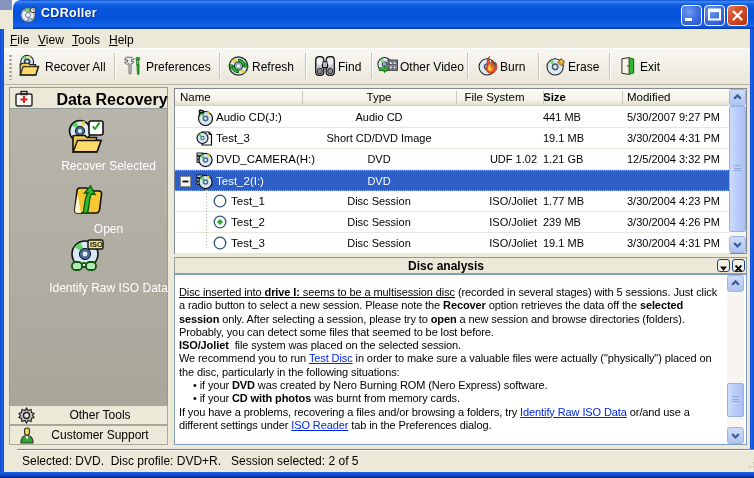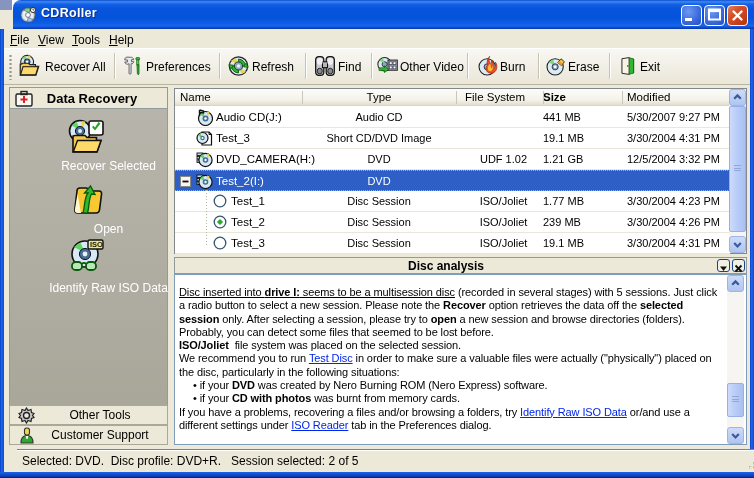--- a/index.html
+++ b/index.html
@@ -17,33 +17,33 @@
   .tbtn.max{left:704px;background:radial-gradient(circle at 35% 30%,#6C9AF0 0%,#3D6CE0 55%,#2350BE 100%);}
   .tbtn.cls{left:727px;background:linear-gradient(135deg,#E8805E 0%,#D4502C 35%,#C43E18 75%,#B03410 100%);}
   .bord{background:linear-gradient(90deg,#0540C8,#1E63E8 40%,#0A4CD0);}
   .mitem{position:absolute;top:33px;font-size:12px;color:#000;}
   #toolbar{position:absolute;left:4px;top:48px;width:746px;height:37px;background:linear-gradient(180deg,#F8F7F2,#EAE7D8);
     border-top:1px solid #fff;border-bottom:1px solid #B8B4A2;box-sizing:border-box;}
   .tsep{position:absolute;top:53px;width:1px;height:26px;background:#C6C3B1;border-right:1px solid #fff;}
   .tlab{position:absolute;top:60px;font-size:12px;color:#000;white-space:nowrap;}
   .ticon{position:absolute;top:53px;}
   #sbhead{position:absolute;left:9px;top:87px;width:159px;height:22px;background:#ECE9D8;border:1px solid #919B9C;box-sizing:border-box;}
-  #sbhead .t{position:absolute;left:20px;top:3px;font-weight:bold;font-size:13px;width:124px;text-align:center;}
+  #sbhead .t{position:absolute;left:40px;top:3px;font-weight:bold;font-size:16px;width:124px;text-align:center;}
   #sbbody{position:absolute;left:9px;top:109px;width:159px;height:296px;background:linear-gradient(180deg,#B7B5AB,#A9A79A);border-left:1px solid #919B9C;border-right:1px solid #919B9C;box-sizing:border-box;}
   .sblab{position:absolute;color:#fff;font-size:12px;width:159px;text-align:center;left:9px;white-space:nowrap;padding-left:20px;}
   .sbbar{position:absolute;left:9px;width:159px;height:20px;background:#ECE9D8;border:1px solid #ACA899;box-sizing:border-box;}
   .sbbar .t{position:absolute;left:28px;top:2px;font-size:12px;width:124px;text-align:center;}
   #list{position:absolute;left:174px;top:88px;width:573px;height:166px;background:#fff;border:1px solid #828790;box-sizing:border-box;}
   #lhead{position:absolute;left:0px;top:0px;width:555px;height:17px;background:linear-gradient(180deg,#FCFCF9 0%,#F4F2E8 70%,#EAE8DA 85%,#E2DFCE 100%);border-bottom:1px solid #D8D5C0;box-sizing:border-box;}
   .hsep{position:absolute;top:2px;width:1px;height:13px;background:#CBC7B8;}
   .hlab{position:absolute;top:2px;font-size:11.5px;color:#000;}
   .lrow{position:absolute;left:0px;width:555px;height:21px;border-bottom:1px solid #EAE7DA;box-sizing:border-box;font-size:11px;white-space:nowrap;}
   .lrow .name{position:absolute;left:41px;top:4px;font-size:11.5px;}
   .lrow .type{position:absolute;left:127px;width:154px;text-align:center;top:4px;}
-  .lrow .fs{position:absolute;left:285px;width:87px;text-align:center;top:4px;}
+  .lrow .fs{position:absolute;left:275px;width:87px;text-align:right;top:4px;}
   .lrow .size{position:absolute;left:368px;width:79px;text-align:left;top:4px;}
   .lrow .mod{position:absolute;left:452px;top:4px;}
   #dahead{position:absolute;left:174px;top:257px;width:573px;height:17px;background:#ECE9D8;border:1px solid #919B9C;box-sizing:border-box;}
   #dabody{position:absolute;left:174px;top:274px;width:573px;height:171px;background:#fff;border:1px solid #7F9DB9;box-sizing:border-box;}
   #datext{position:absolute;left:4px;top:11px;width:545px;font-size:11px;line-height:13.3px;color:#000;white-space:nowrap;letter-spacing:-0.1px;}
   #status{position:absolute;left:17px;top:449px;width:746px;height:23px;background:#ECE9D8;border-top:1px solid #0ea5e9;box-shadow:inset 0 1px 0 #fff;box-sizing:border-box;font-size:11.5px;}
   .u{text-decoration:underline;}
   b{font-weight:bold;}
   a.lnk{color:#0026E8;text-decoration:underline;}
   .vscroll{position:absolute;width:17px;background:#F6F5F2;}
@@ -232,21 +232,21 @@
       <path d="M2 16 C2 10.5 5 8.5 8 8.5 C11 8.5 14 10.5 14 16 Z" fill="#2FA82F" stroke="#333" stroke-width="1.1"></path>
       <path d="M7 9 L8 12 L9 9" fill="#fff" stroke="#fff" stroke-width="0.8"></path>
     </svg>
     <span class="t">Customer Support</span>
   </div>
 
   <div id="list">
     <div id="lhead">
       <span class="hlab" style="left:5px;">Name</span>
       <span class="hlab" style="left:127px;width:154px;text-align:center;">Type</span>
-      <span class="hlab" style="left:290px;width:87px;">File System</span>
+      <span class="hlab" style="left:276px;width:87px;text-align:center;">File System</span>
       <span class="hlab" style="left:368px;width:79px;text-align:left;font-weight:bold;">Size</span>
       <span class="hlab" style="left:452px;">Modified</span>
       <span class="hsep" style="left:127px;"></span>
       <span class="hsep" style="left:281px;"></span>
       <span class="hsep" style="left:368px;"></span>
       <span class="hsep" style="left:447px;"></span>
     </div>
     <div class="lrow" style="top:18px;">
       <svg class="abs" style="left:21px;top:2px;" width="17" height="17" viewBox="0 0 17 17">
         <circle cx="9.5" cy="9.5" r="7" fill="#D8E8F4" stroke="#111" stroke-width="1.2"></circle>

